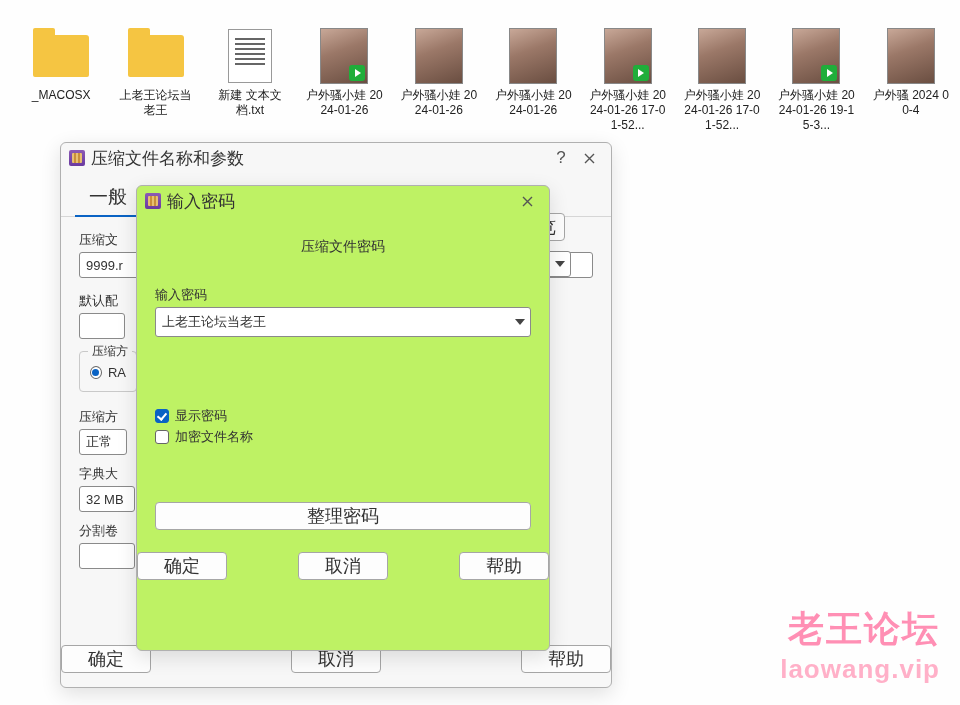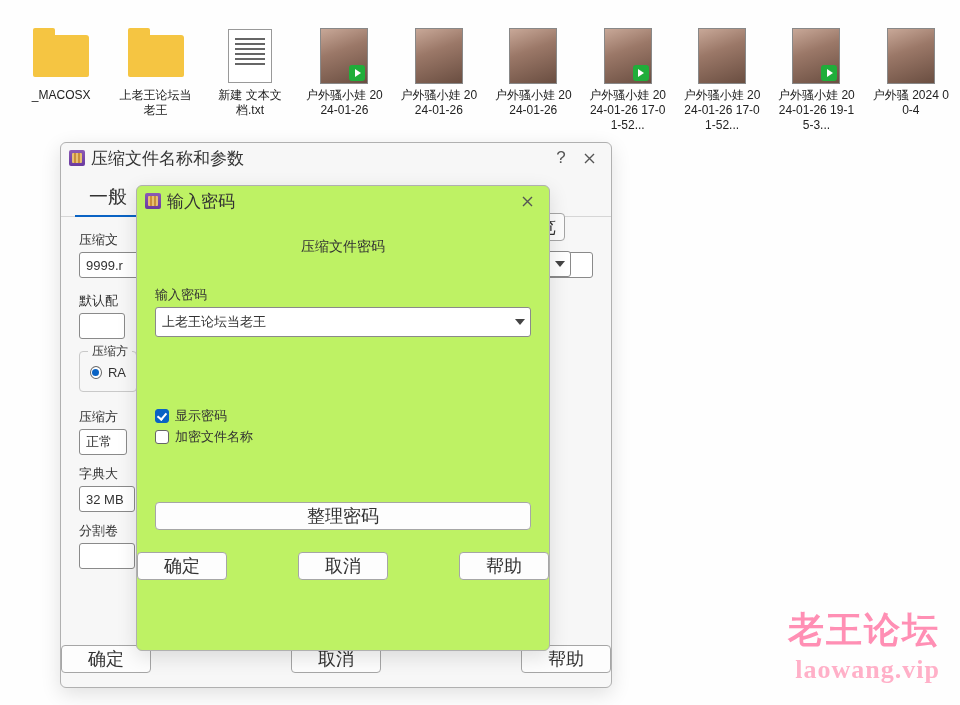--- a/index.html
+++ b/index.html
@@ -113,21 +113,21 @@
 }
 .btn-row { display:flex; gap:36px; justify-content:space-between; padding: 10px 0 14px; }
 
 
 .archive-dialog { top: 142px; left: 60px; width: 552px; height: 546px; }
 .password-dialog { top: 185px; left: 136px; width: 414px; height: 466px; background:#bef264; }
 
 .browse-btn { position:absolute; }
 
 
-.watermark { position:absolute; right:20px; bottom:20px; text-align:right;font-family:Liberation Serif, serif; }
+.watermark { position:absolute; right:20px; bottom:20px; text-align:right; }
 .wm1 { font-size:36px; font-weight:700; color:#ff8fb4; letter-spacing:2px; }
 .wm2 { font-size:26px; font-weight:600; color:#ffb0c8; letter-spacing:1px; }
 </style>
 </head>
 <body>
 
 <div class="explorer" id="explorer">
     <div class="file-item">
       <div class="thumb">
         <div class="folder-icon"></div>

